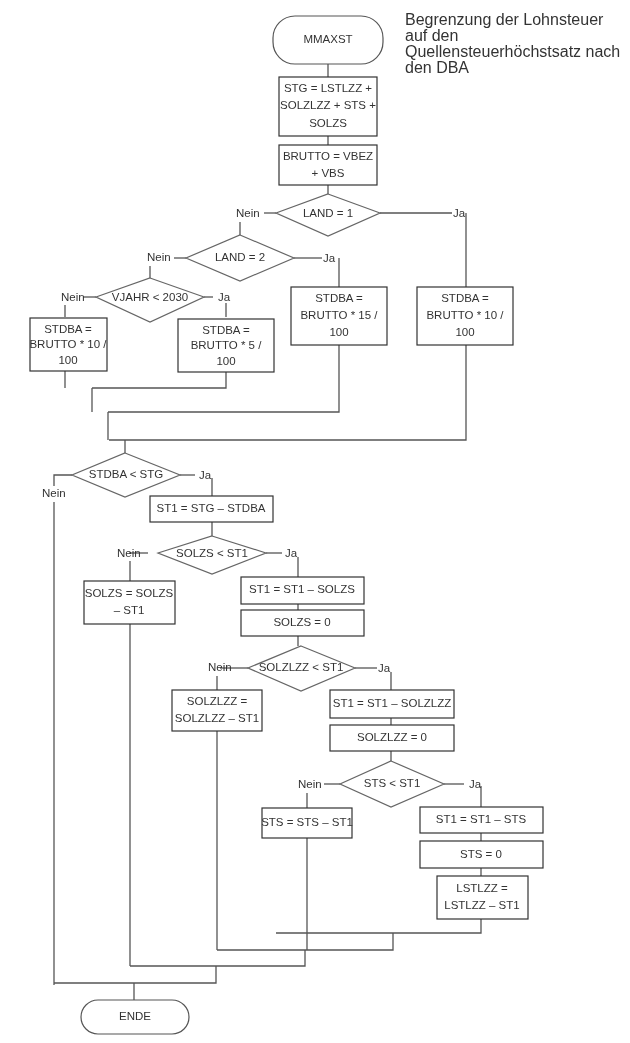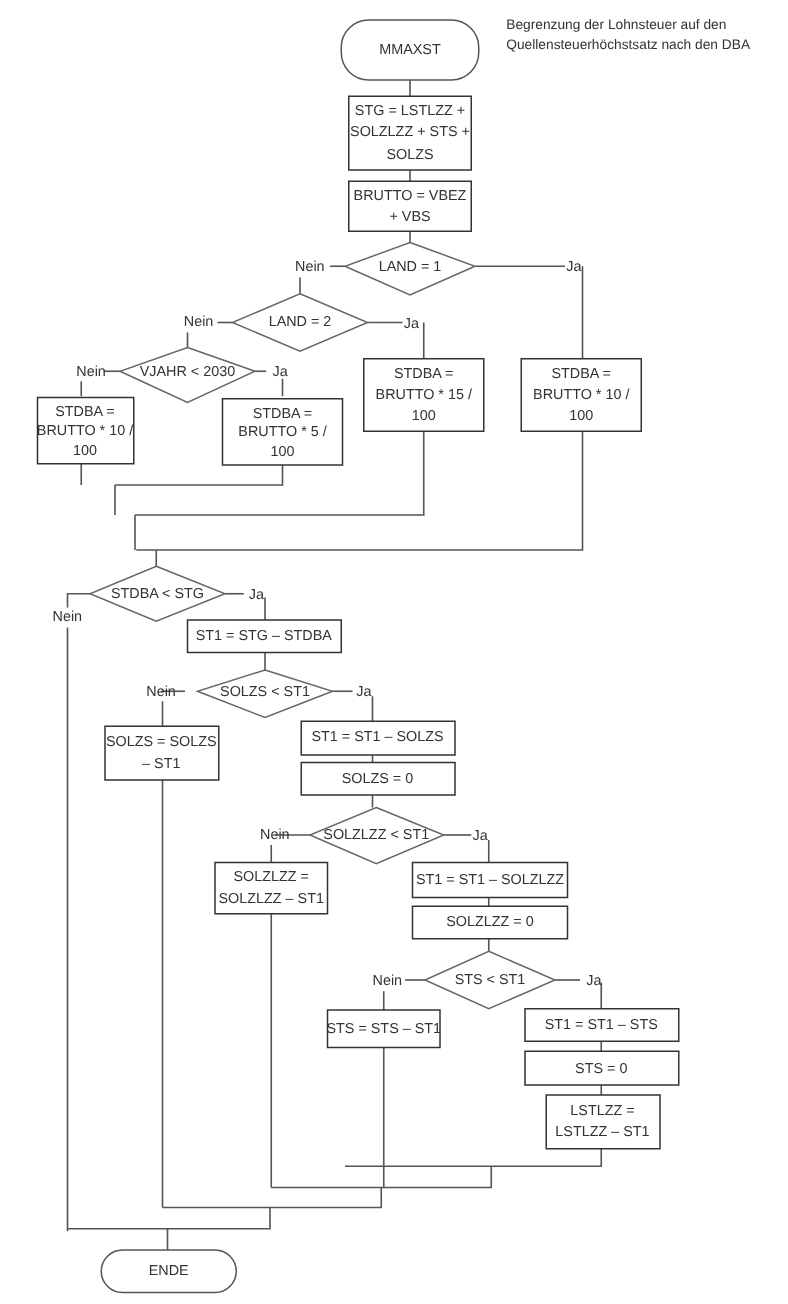--- a/index.html
+++ b/index.html
@@ -7,21 +7,21 @@
          font-family:"Liberation Sans", "DejaVu Sans", sans-serif; color:#333; }
   svg#fc { position:absolute; left:0; top:0; }
   .ln { stroke:#555; stroke-width:1.3; fill:none; }
   .bx { stroke:#333; stroke-width:1.2; fill:#fff; }
   .dm { stroke:#666; stroke-width:1.2; fill:#fff; }
   .tm { stroke:#555; stroke-width:1.2; fill:#fff; }
   .t  { font-size:11.5px; fill:#333; text-anchor:middle; dominant-baseline:middle;
         font-family:"Liberation Sans", "DejaVu Sans", sans-serif; }
   .lbl { font-size:11.5px; fill:#333; dominant-baseline:middle;
         font-family:"Liberation Sans", "DejaVu Sans", sans-serif; }
-  .note { position:absolute; left:405px; top:12px; width:225px; font-size:11px;
+  .note { position:absolute; left:405px; top:12px; width:225px; font-size:16px;
           line-height:16px; color:#333; }
 </style>
 </head>
 <body>
 
 <div class="note">Begrenzung der Lohnsteuer auf den Quellensteuerhöchstsatz nach den DBA</div>
 
 <svg id="fc" width="630" height="1043" viewBox="0 0 630 1043">
 
   <g>

